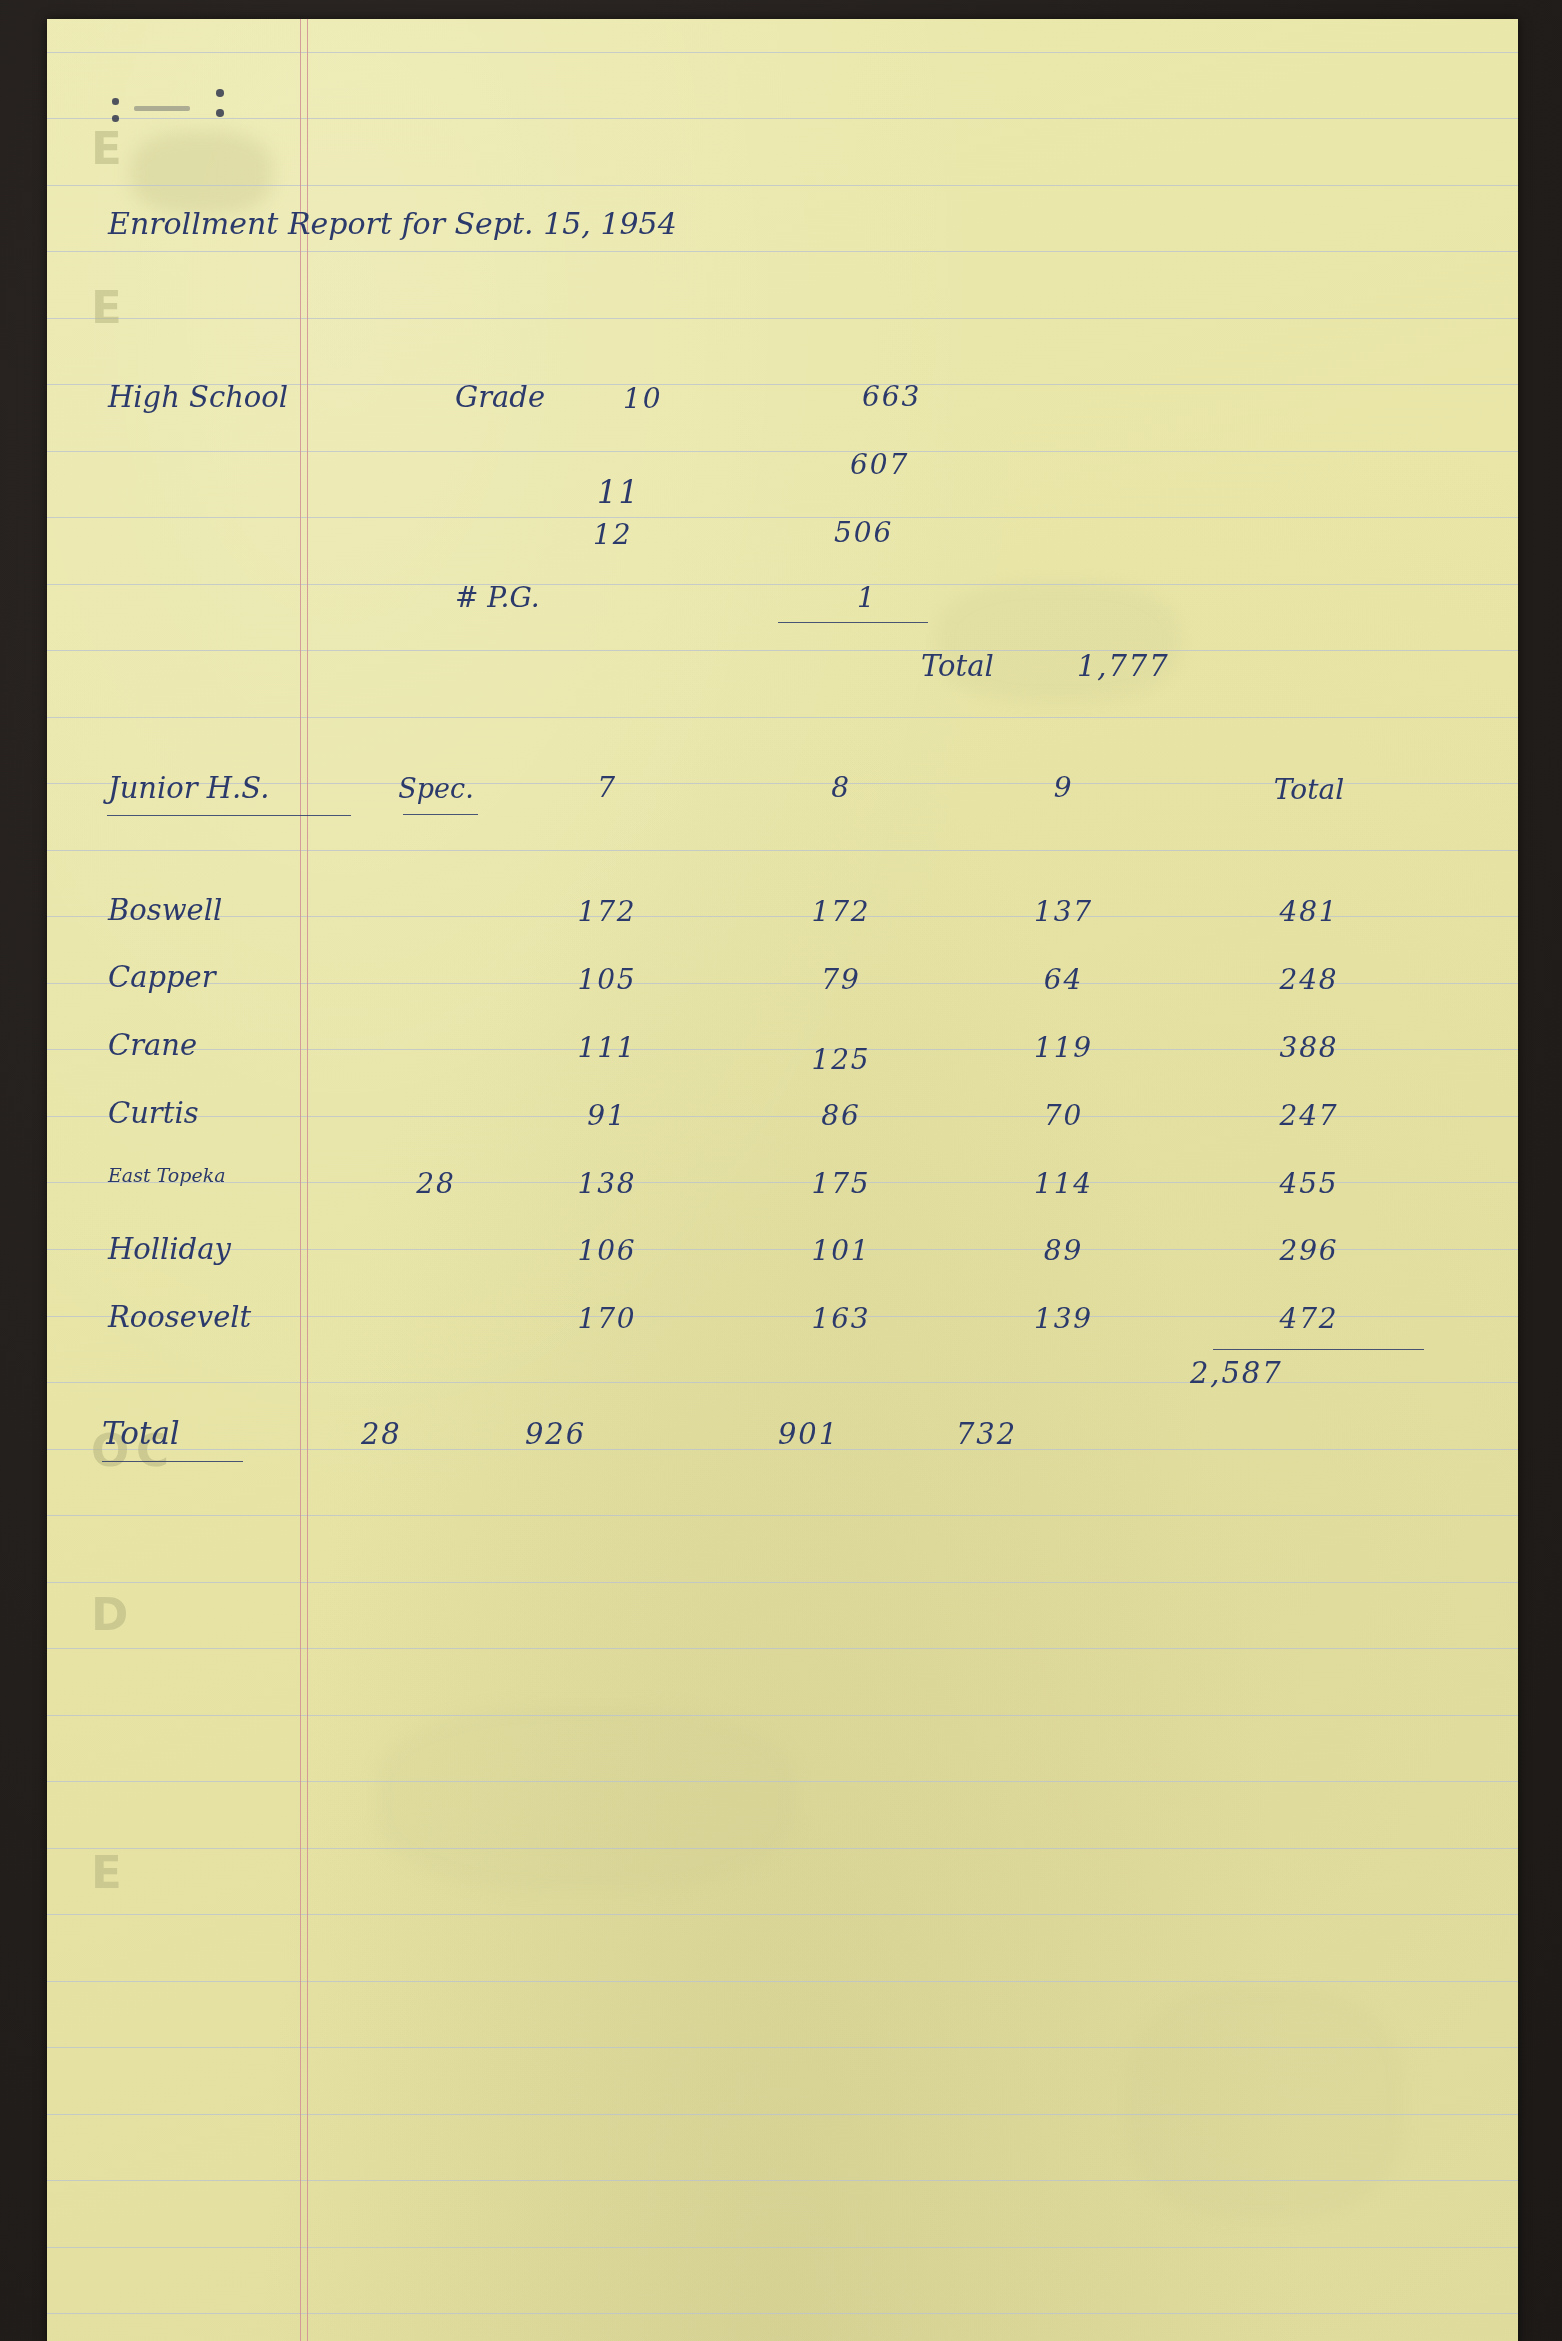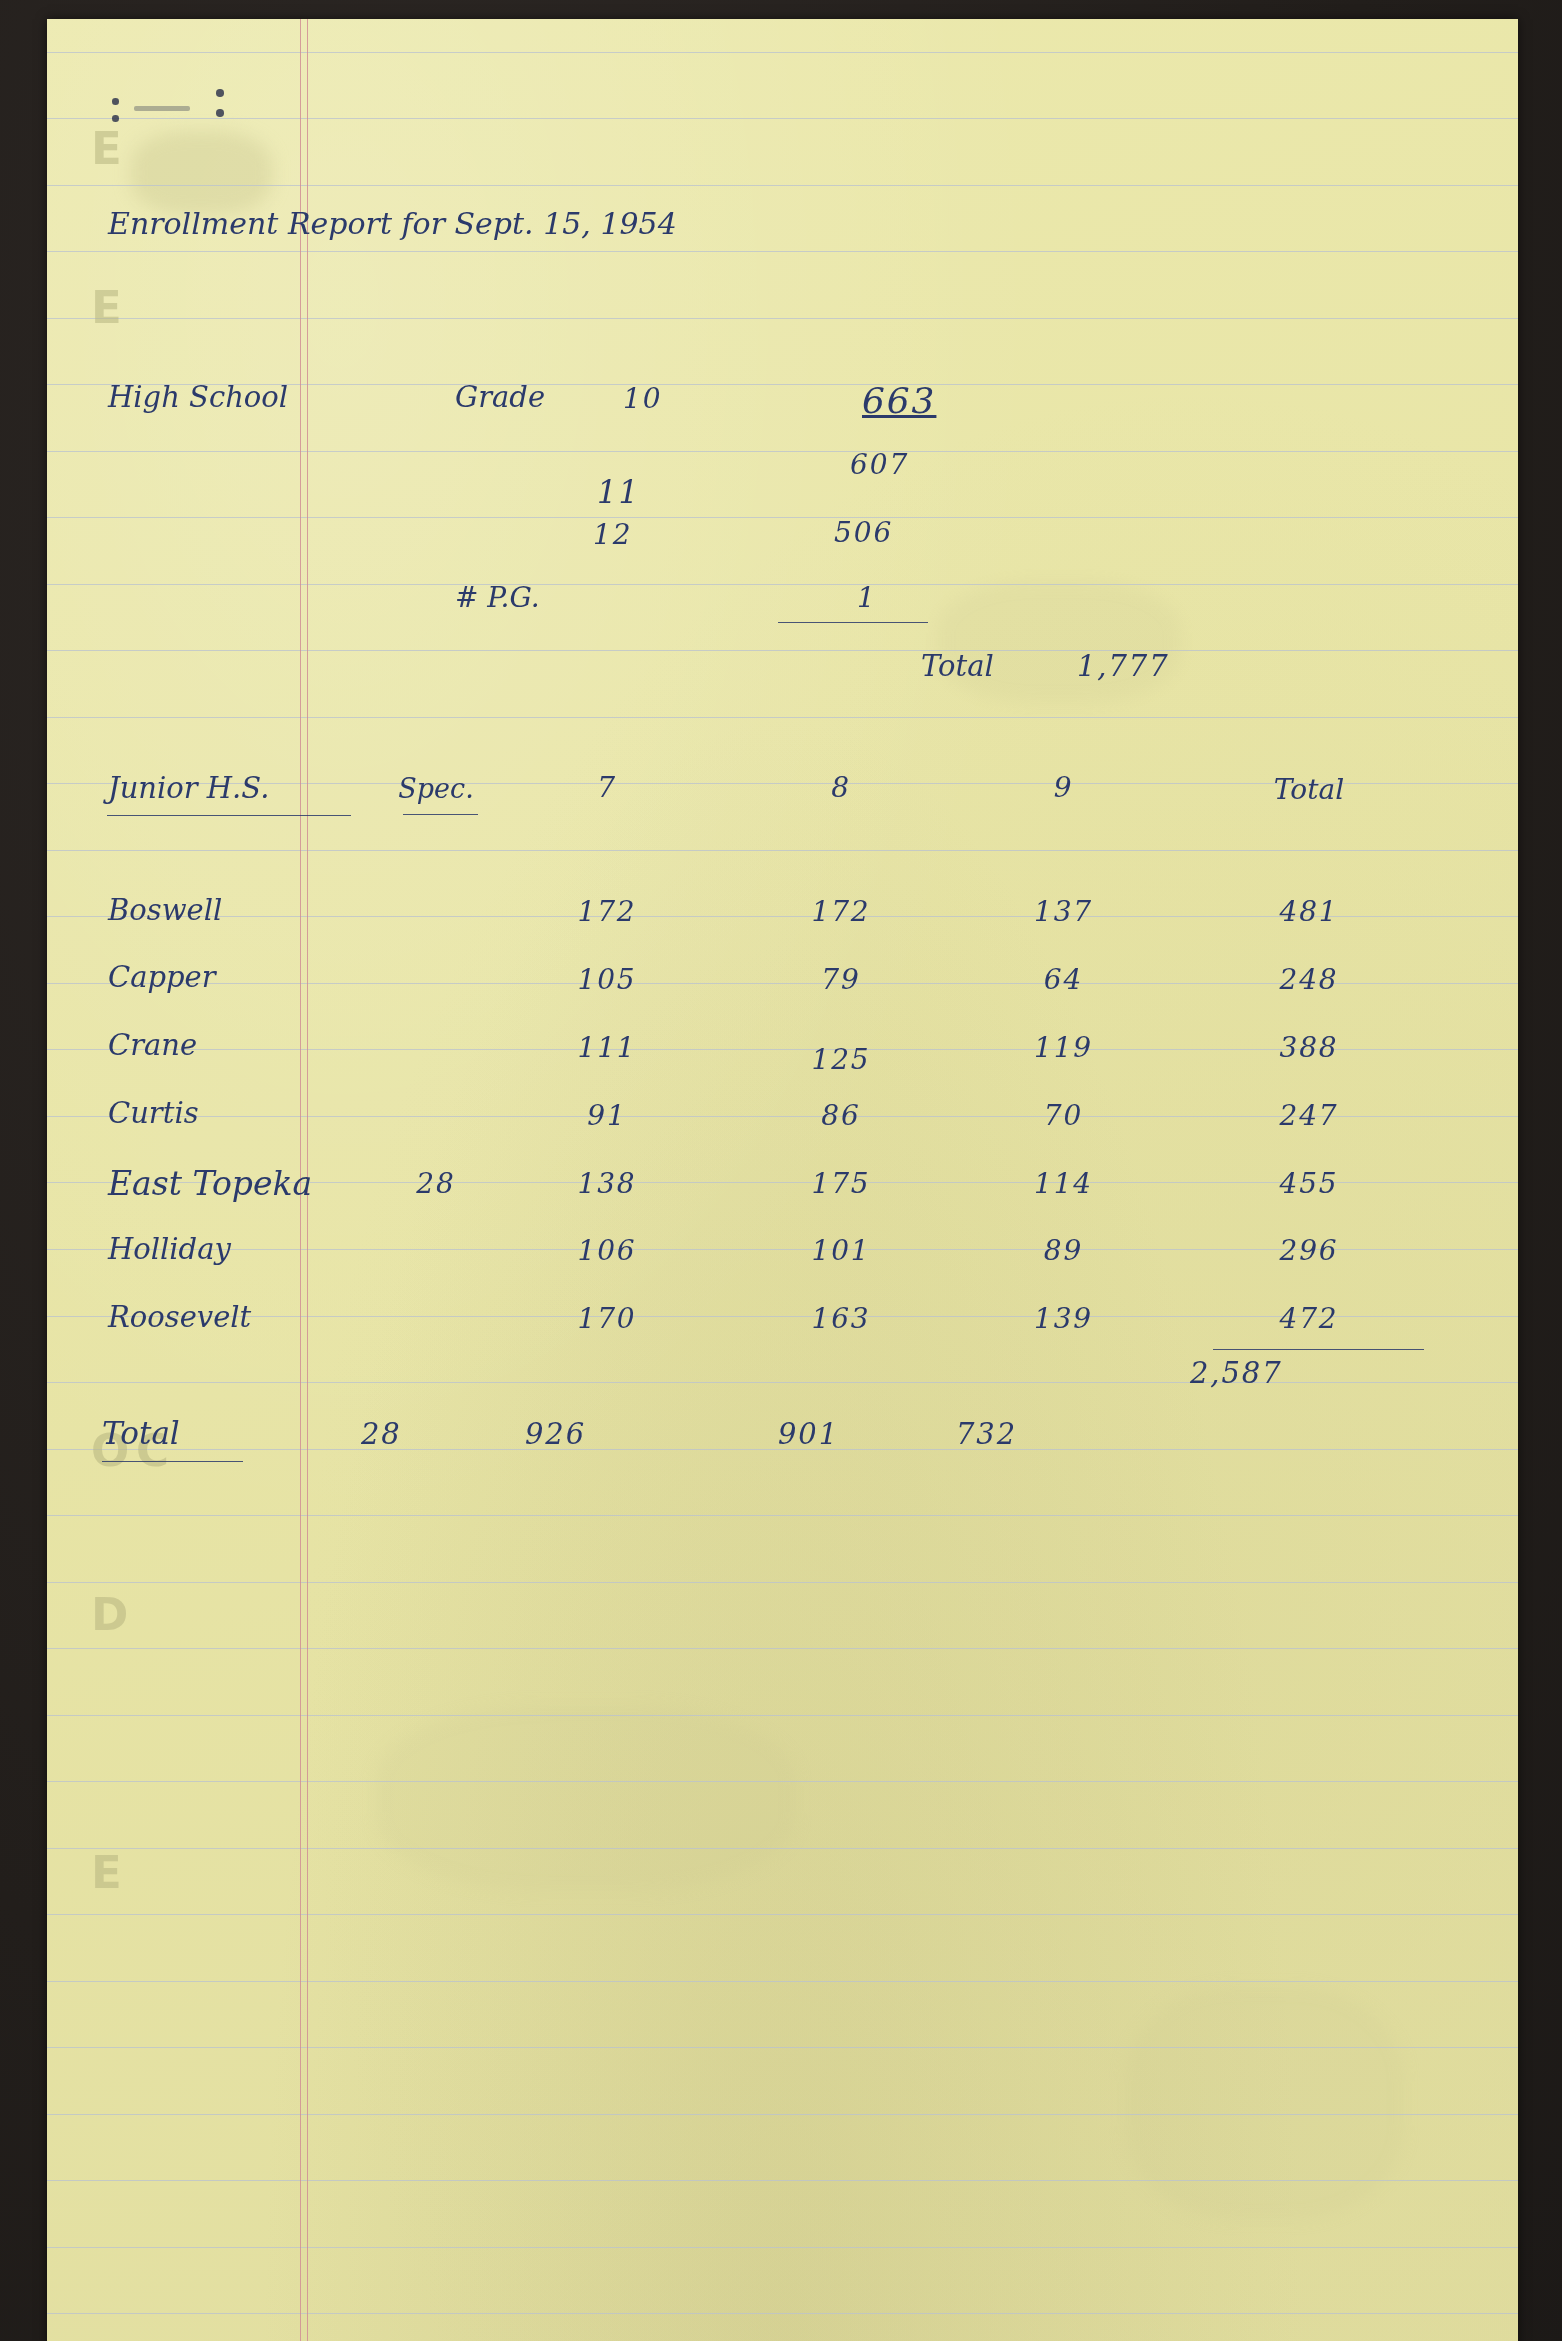--- a/index.html
+++ b/index.html
@@ -193,21 +193,21 @@
   <div class="smudge" style="left:169px; top:70px; width:7.5px; height:7.5px;"></div>
   <div class="smudge" style="left:169px; top:90px; width:7.5px; height:7.5px;"></div>
   <div class="smudge" style="left:87px; top:87px; width:56px; height:4.7px; border-radius:1.9px; opacity:0.35;"></div>
 
   <div class="hand" style="left:61px; top:187px; font-size:30px;">Enrollment Report for Sept. 15, 1954</div>
 
   <div class="hand" style="left:61px; top:361px; font-size:29px;">High School</div>
   <div class="hand" style="left:408px; top:361px; font-size:29px;">Grade</div>
 
   <div class="hand num" style="left:576px; top:363px; font-size:28px;">10</div>
-  <div class="hand num" style="left:815px; top:361px; font-size:36px;text-decoration:underline;">663</div>
+  <div class="hand num" style="left:815px; top:361px; font-size:28px;">663</div>
 
   <div class="hand num" style="left:550px; top:455px; font-size:31px;">11</div>
   <div class="hand num" style="left:803px; top:429px; font-size:28px;">607</div>
 
   <div class="hand num" style="left:546px; top:499px; font-size:28px;">12</div>
   <div class="hand num" style="left:787px; top:497px; font-size:28px;">506</div>
 
   <div class="hand" style="left:408px; top:562px; font-size:28px;"># P.G.</div>
   <div class="hand num" style="left:810px; top:562px; font-size:28px;">1</div>
   <div class="underline-hand" style="left:731px; top:603px; width:150px;"></div>
@@ -247,21 +247,21 @@
   <div class="hand num col-9" style="top:1012px; font-size:28px;">119</div>
   <div class="hand num col-total" style="top:1012px; font-size:28px;">388</div>
 
   <div class="hand col-school" style="top:1077px; font-size:29px;">Curtis</div>
   <div class="hand num col-spec" style="top:1077px; font-size:28px;"></div>
   <div class="hand num col-7" style="top:1080px; font-size:28px;">91</div>
   <div class="hand num col-8" style="top:1080px; font-size:28px;">86</div>
   <div class="hand num col-9" style="top:1080px; font-size:28px;">70</div>
   <div class="hand num col-total" style="top:1080px; font-size:28px;">247</div>
 
-  <div class="hand col-school" style="top:1145px; font-size:33px;text-align:center;">East Topeka</div>
+  <div class="hand col-school" style="top:1145px; font-size:19px;text-align:center;">East Topeka</div>
   <div class="hand num col-spec" style="top:1148px; font-size:28px;">28</div>
   <div class="hand num col-7" style="top:1148px; font-size:28px;">138</div>
   <div class="hand num col-8" style="top:1148px; font-size:28px;">175</div>
   <div class="hand num col-9" style="top:1148px; font-size:28px;">114</div>
   <div class="hand num col-total" style="top:1148px; font-size:28px;">455</div>
 
   <div class="hand col-school" style="top:1213px; font-size:29px;">Holliday</div>
   <div class="hand num col-spec" style="top:1213px; font-size:28px;"></div>
   <div class="hand num col-7" style="top:1215px; font-size:28px;">106</div>
   <div class="hand num col-8" style="top:1215px; font-size:28px;">101</div>

